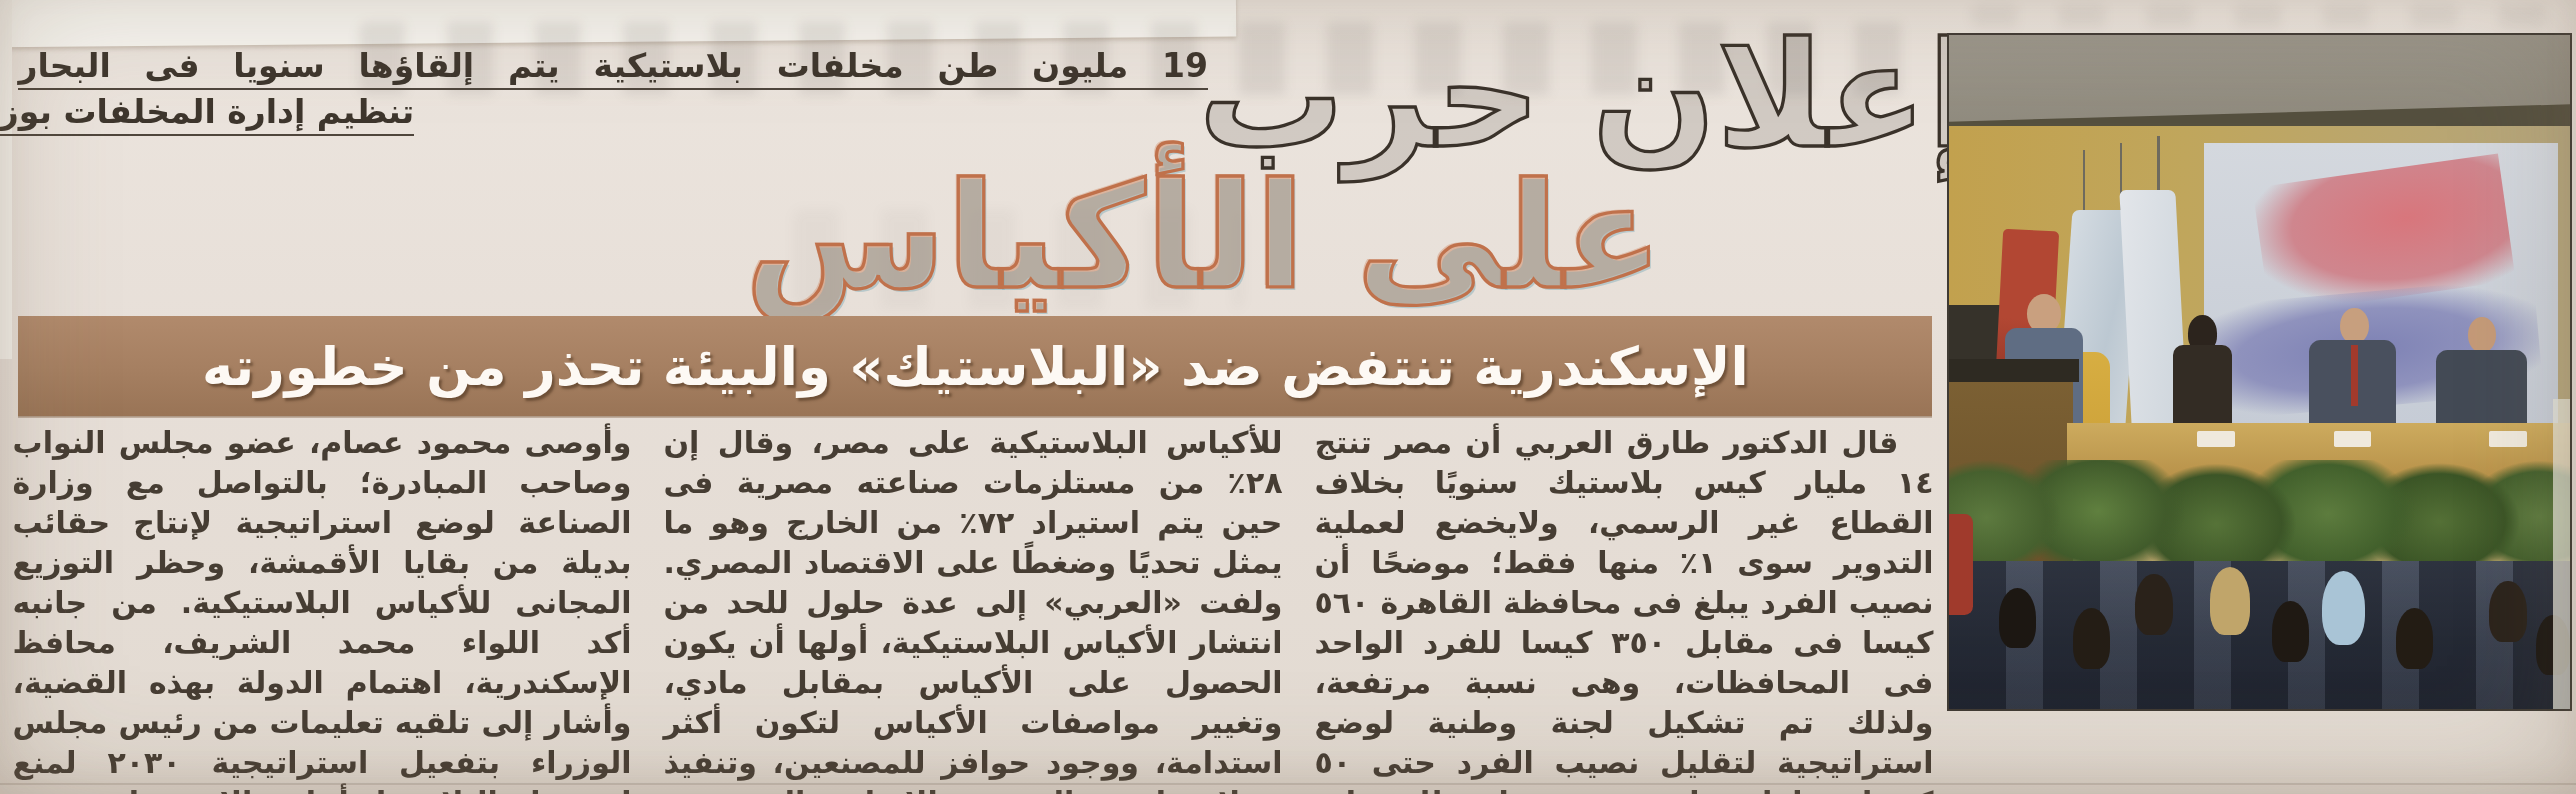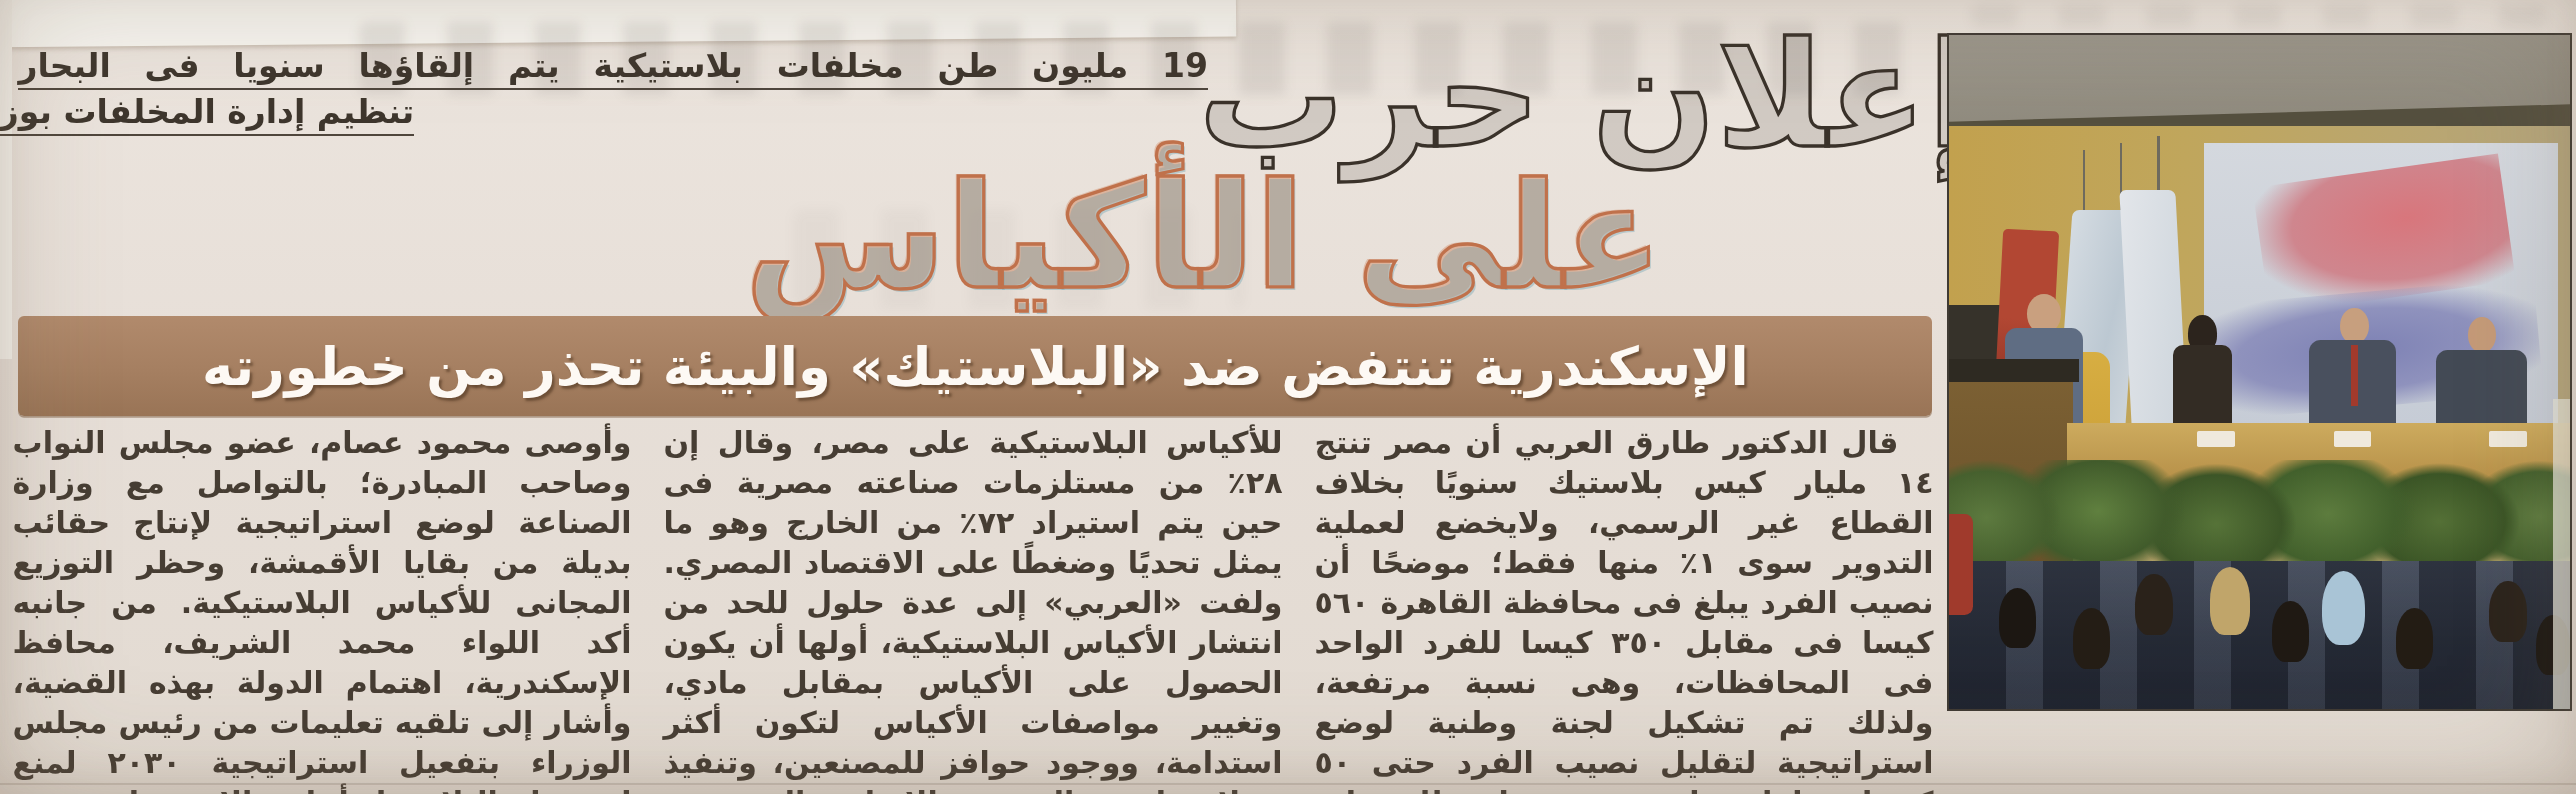--- a/index.html
+++ b/index.html
@@ -31,21 +31,21 @@
   
   .hl{position:absolute;font-weight:bold;letter-spacing:3.3px;white-space:nowrap;}
   .hl1{top:11.7px;right:599px;font-size:146px;line-height:167px;
     color:rgba(58,50,42,.14);-webkit-text-stroke:3.3px #3a322a;}
   .hl2{top:149px;right:913px;font-size:146px;line-height:175px;
     color:rgba(199,118,77,.15);-webkit-text-stroke:3.3px #c0714b;
     text-shadow:2.5px 2.5px 0 rgba(125,170,185,.45), -2.5px -1.7px 0 rgba(205,125,85,.35);}
   
   .banner{position:absolute;left:18.4px;top:316px;width:1914px;height:100px;
     background:linear-gradient(180deg,#b18a6c 0%,#a57f61 55%,#997456 100%);
-    border-radius:6px;display:flex;align-items:center;justify-content:center;
+    border-radius:0;display:flex;align-items:center;justify-content:center;
     box-shadow:0 1.7px 0 rgba(120,85,55,.5);}
   .banner-text{color:#fdf9f4;font-weight:bold;font-size:53px;direction:rtl;
     text-shadow:2.5px 3.3px 2.5px rgba(70,45,25,.55);}
   
   .cols{position:absolute;left:12.5px;top:423px;width:1921px;height:369px;
     display:flex;gap:32px;direction:rtl;}
   .col{flex:1;direction:rtl;text-align:justify;color:#463d33;
     font-size:30px;line-height:40px;font-weight:bold;}
   .col.first p{text-indent:35px;}
   .col p{margin:0;}

